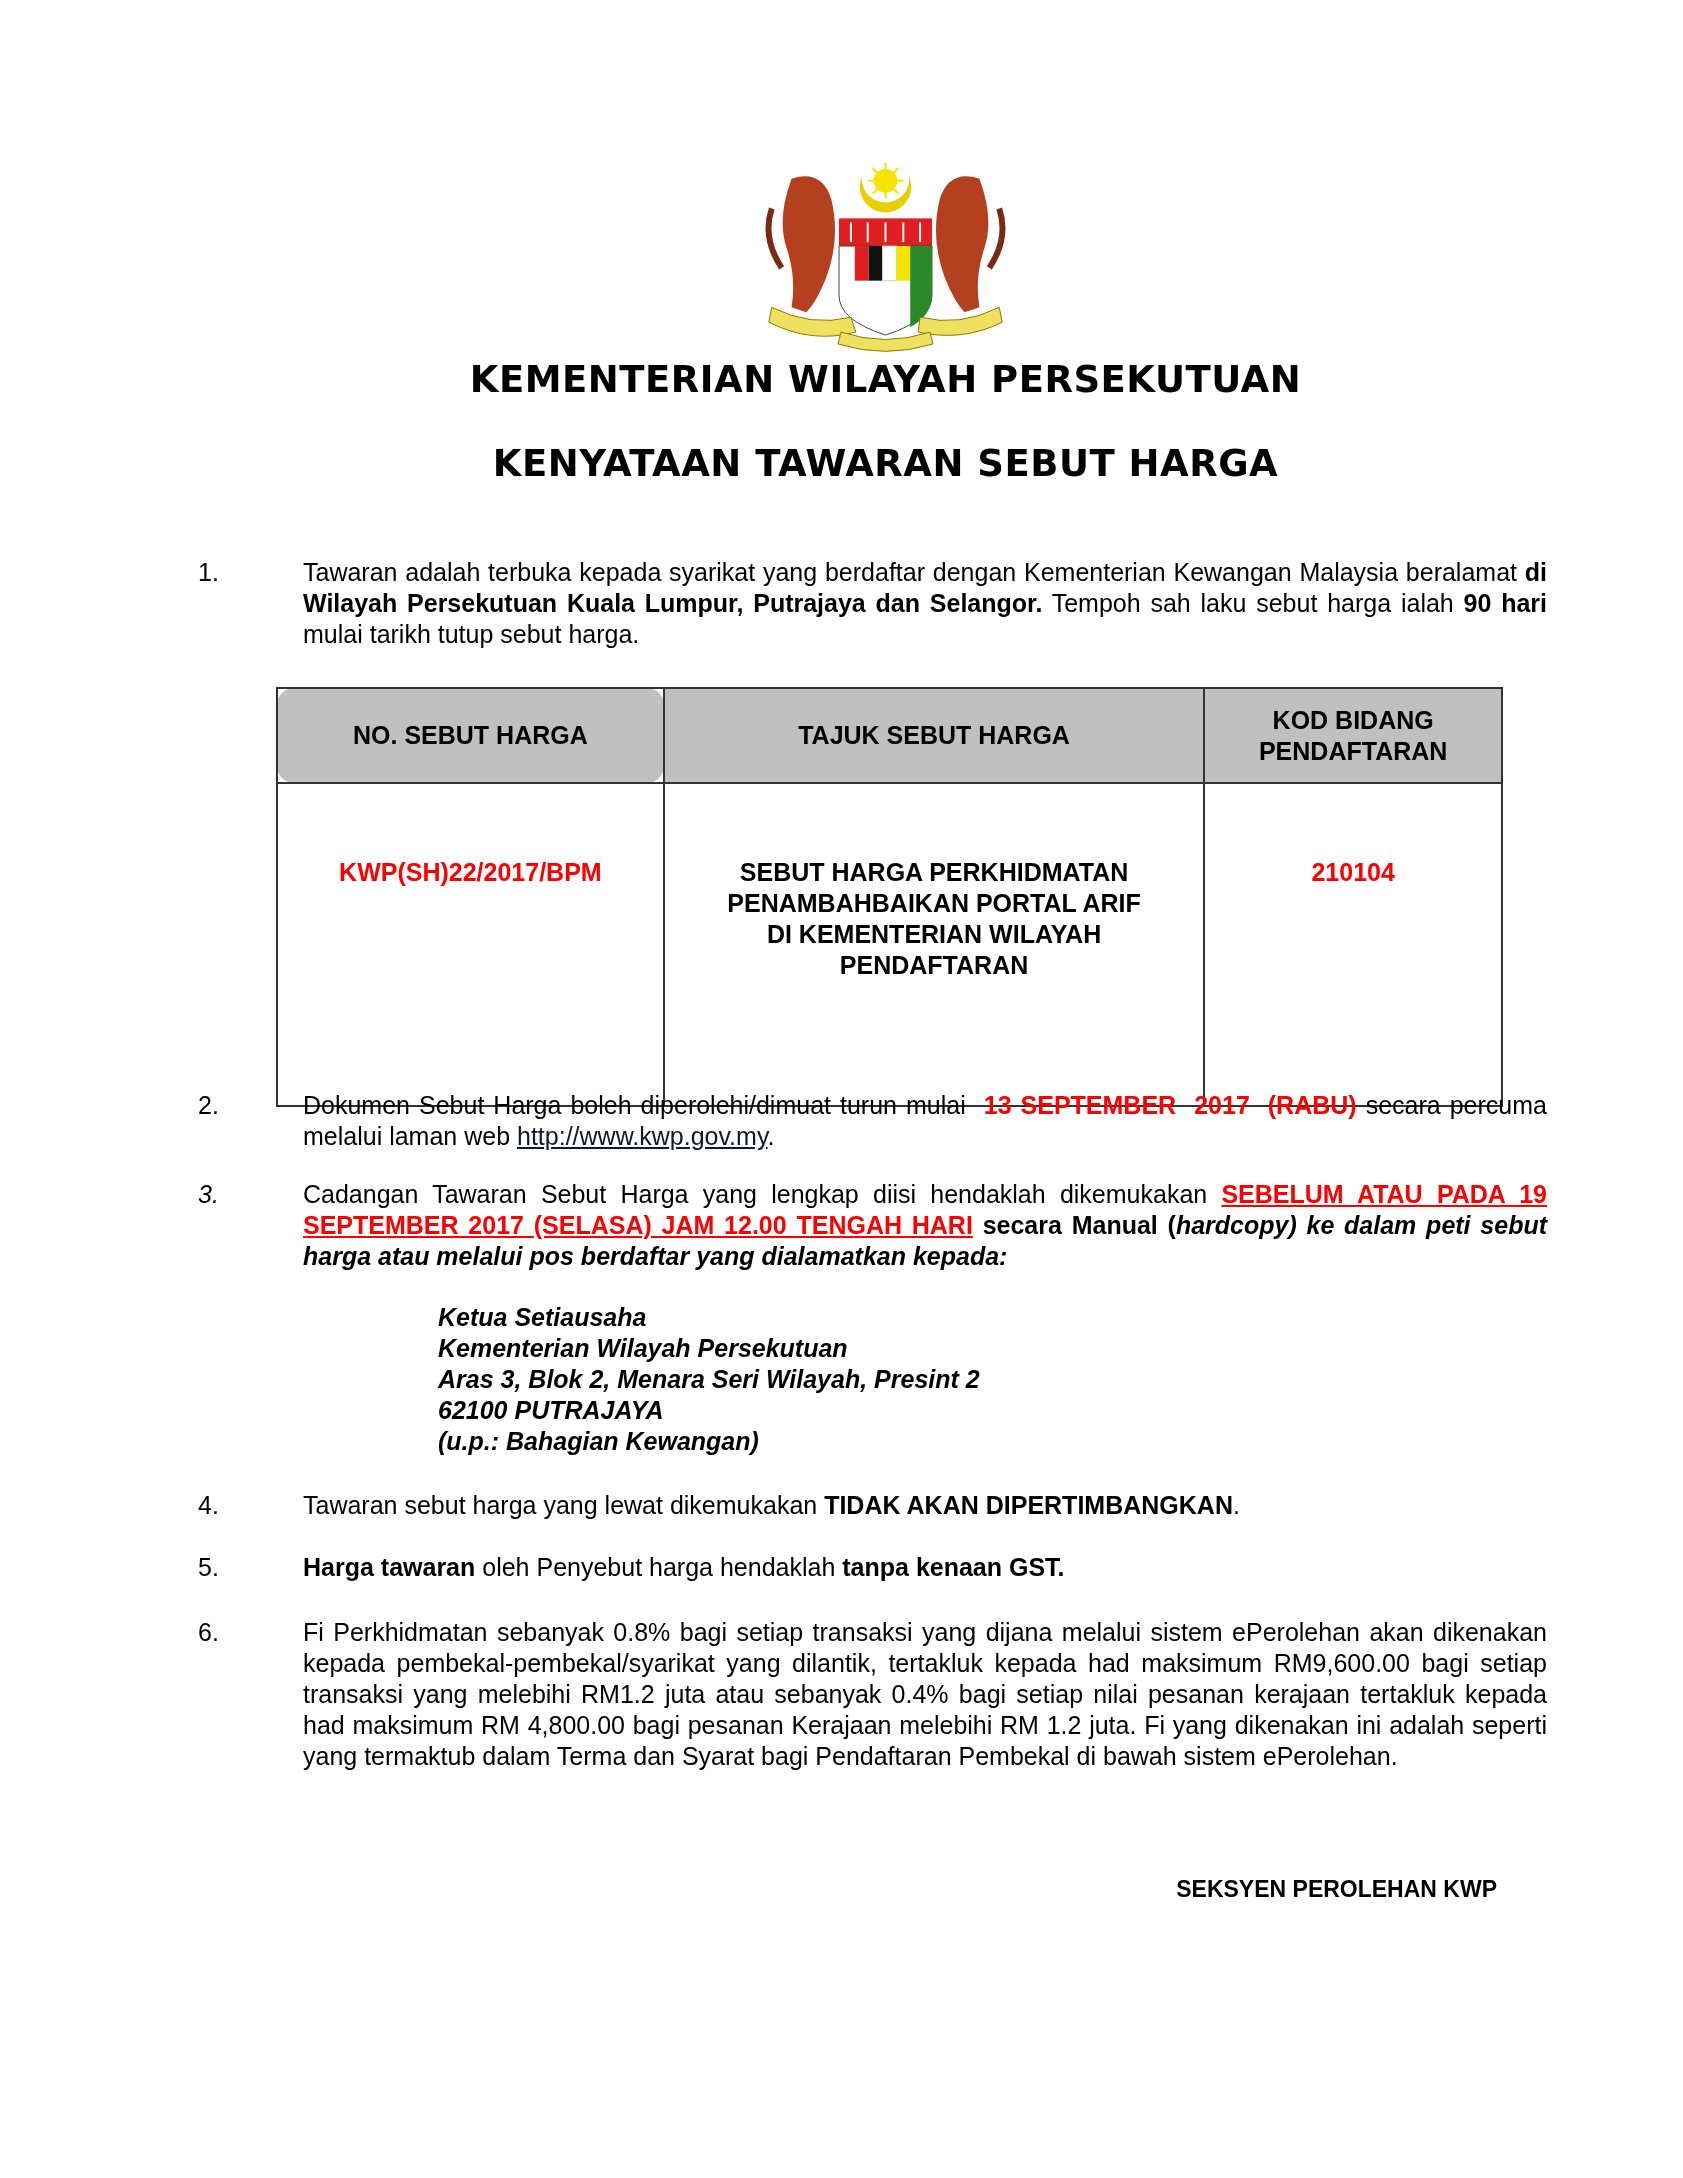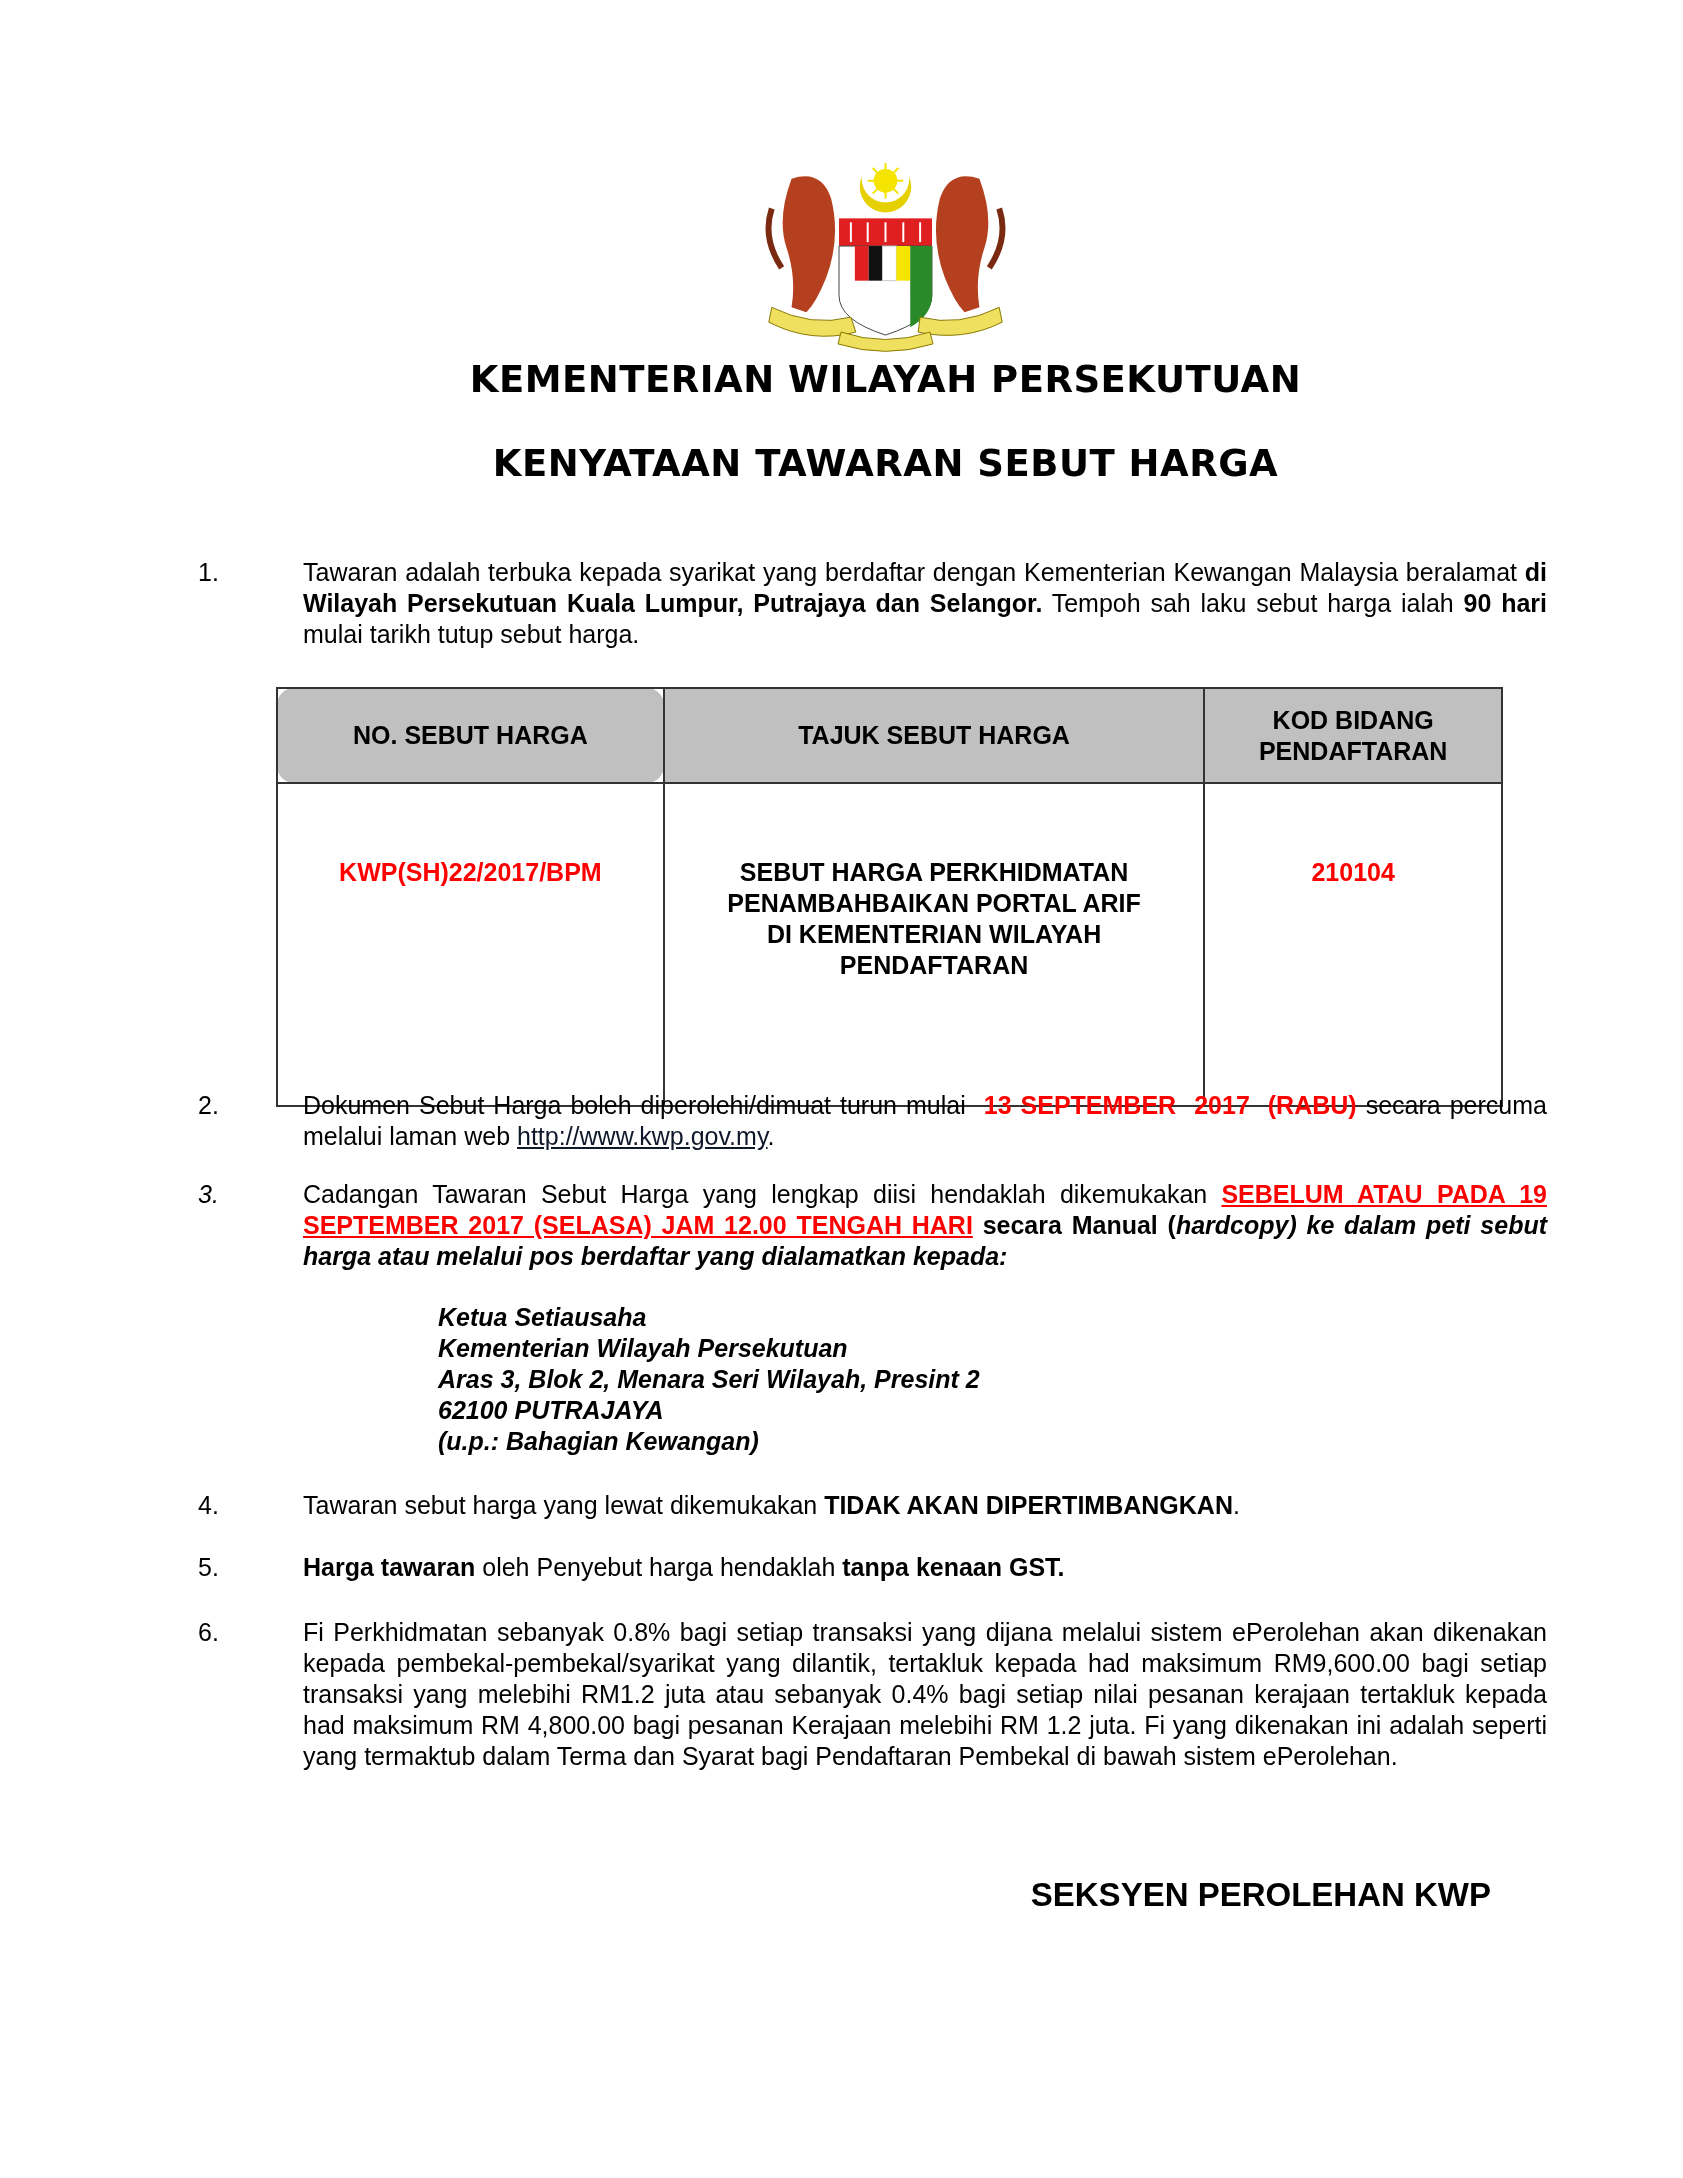--- a/index.html
+++ b/index.html
@@ -32,21 +32,21 @@
     border-collapse: collapse; font-size: 25px; font-weight: bold;
   }
   table.sh th, table.sh td { border: 2px solid #333; text-align: center; }
   table.sh th { background: #c0c0c0; height: 93px; padding: 0 10px; line-height: 31px; }
   table.sh td { height: 247px; vertical-align: top; padding-top: 73px; line-height: 31px; }
   .c1 { width: 378px; border-radius: 17px; }
   .c2 { width: 551px; }
   .c3 { width: 282px; }
 
   .addr { left: 394px; font-size: 25px; line-height: 31px; font-weight: bold; font-style: italic; }
-  .sign { right: 192px; top: 1876px; font-size: 33px; font-weight: bold; }
+  .sign { right: 186px; top: 1876px; font-size: 23px; font-weight: bold; }
 </style>
 </head>
 <body>
 
 <div class="abs crest">
   <svg width="267" height="203" viewBox="0 0 270 205">
 
     <circle cx="135" cy="38" r="26" fill="#e7d000"></circle>
     <circle cx="135" cy="30" r="24" fill="#fff"></circle>
     <circle cx="135" cy="32" r="12" fill="#f5e400"></circle>

